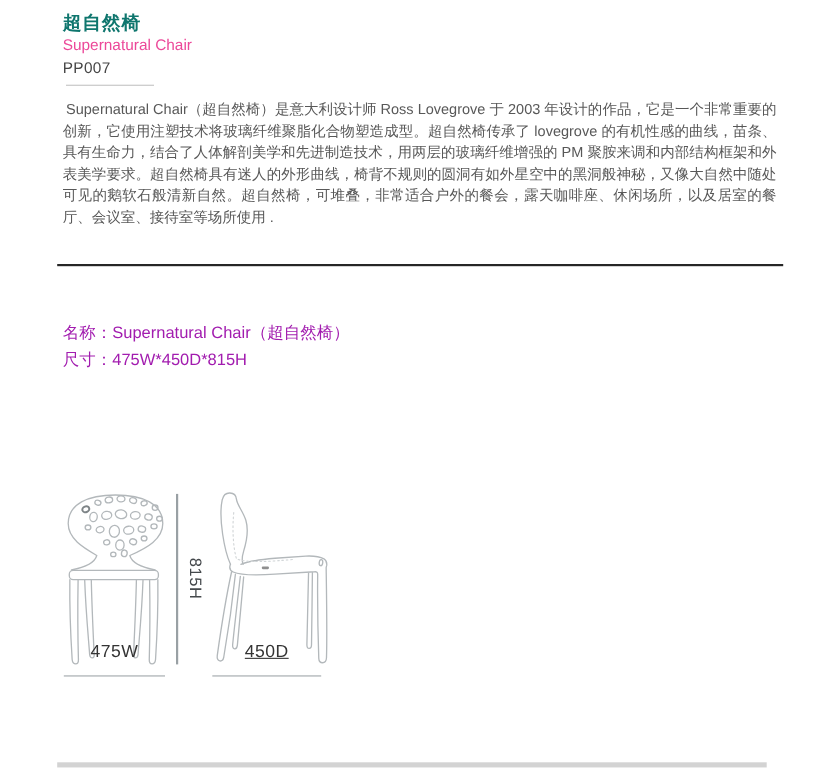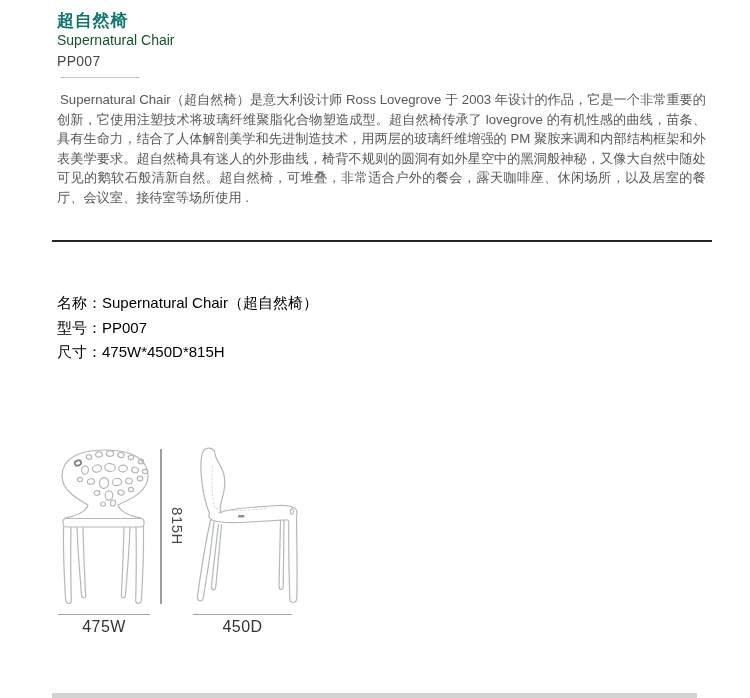--- a/index.html
+++ b/index.html
@@ -10,81 +10,80 @@
     font-family:"Liberation Sans","DejaVu Sans",sans-serif;
     overflow:hidden;
   }
   .abs{position:absolute;}
   .title{
     left:57px;top:-2px;
     font-size:17px;font-weight:700;color:#0f766e;letter-spacing:0.8px;
   }
   .subtitle{
     left:57px;top:32px;
-    font-size:14px;color:#14532d;
+    font-size:14px;color:#ec4899;
   }
   .model{
     left:57px;top:53px;
     font-size:14px;color:#474747;letter-spacing:0.3px;
   }
   .divider-short{
     left:60px;top:77px;width:80px;height:1px;background:#c3c3c3;
   }
   .description{
     left:57px;top:90px;width:649px;
     font-size:13.2px;line-height:19.6px;color:#585858;
     text-align:justify;text-indent:3px;
     margin:0;
   }
   .divider-full{
     left:52px;top:240px;width:660px;height:2px;background:#262626;
   }
   .specs{
     left:57px;top:291px;
-    font-size:15px;color:#000000;
+    font-size:15px;color:#a21caf;
   }
   .spec-row{height:24.6px;line-height:24.6px;white-space:nowrap;}
   .figure-svg{display:block;}
   .dim-vline{
     left:160px;top:449px;width:2px;height:155px;background:#99a0a4;
   }
   .dim-height-label{
     left:155px;top:517px;width:44px;height:18px;
     transform:rotate(90deg);
     font-size:15px;color:#45494c;text-align:center;letter-spacing:0.5px;
   }
   .baseline{height:1px;background:#a0a6a9;top:614px;}
   .baseline-left{left:58px;width:92px;}
   .baseline-right{left:193px;width:99px;}
   .dim-bottom-label{
-    top:618px;font-size:16px;color:#343434;text-align:center;letter-spacing:0.4px;
+    top:584px;font-size:16px;color:#343434;text-align:center;letter-spacing:0.4px;
   }
   .dim-width-label{left:58px;width:92px;}
-  .dim-depth-label{left:193px;width:99px;}
+  .dim-depth-label{left:193px;width:99px;text-decoration:underline;}
   .bottom-bar{
     left:52px;top:693px;width:645px;height:5px;background:#d3d3d3;
   }
 </style>
 </head>
 <body>
 
 <div class="page">
 
   <h1 class="abs title">超自然椅</h1>
   <div class="abs subtitle">Supernatural Chair</div>
   <div class="abs model">PP007</div>
   <div class="abs divider-short"></div>
 
   <p class="abs description">Supernatural Chair（超自然椅）是意大利设计师 Ross Lovegrove 于 2003 年设计的作品，它是一个非常重要的创新，它使用注塑技术将玻璃纤维聚脂化合物塑造成型。超自然椅传承了 lovegrove 的有机性感的曲线，苗条、具有生命力，结合了人体解剖美学和先进制造技术，用两层的玻璃纤维增强的 PM 聚胺来调和内部结构框架和外表美学要求。超自然椅具有迷人的外形曲线，椅背不规则的圆洞有如外星空中的黑洞般神秘，又像大自然中随处可见的鹅软石般清新自然。超自然椅，可堆叠，非常适合户外的餐会，露天咖啡座、休闲场所，以及居室的餐厅、会议室、接待室等场所使用 .</p>
 
   <div class="abs divider-full"></div>
 
   <div class="abs specs">
     <div class="spec-row"><span>名称：</span><span>Supernatural Chair（超自然椅）</span></div>
-    <div class="spec-row"><span>型号：</span><span>PP007</span></div>
     <div class="spec-row"><span>尺寸：</span><span>475W*450D*815H</span></div>
   </div>
 
   <svg class="abs figure-svg" style="left:56px;top:446px;" width="100" height="164" viewBox="0 0 100 164">
     <g fill="none" stroke="#b3b8bb" stroke-width="1.2" stroke-linecap="round" stroke-linejoin="round">
 
       <path d="M 9 72 C 20 70, 30 66, 32 59 C 20 52, 6 44, 6 30 C 6 12, 24 4, 49 4 C 74 4, 92 12, 92 30 C 92 44, 78 52, 62 59 C 64 66, 74 70, 85 72"></path>
 
       <rect x="7" y="72.5" width="81" height="8.5" rx="3.5"></rect>
 

